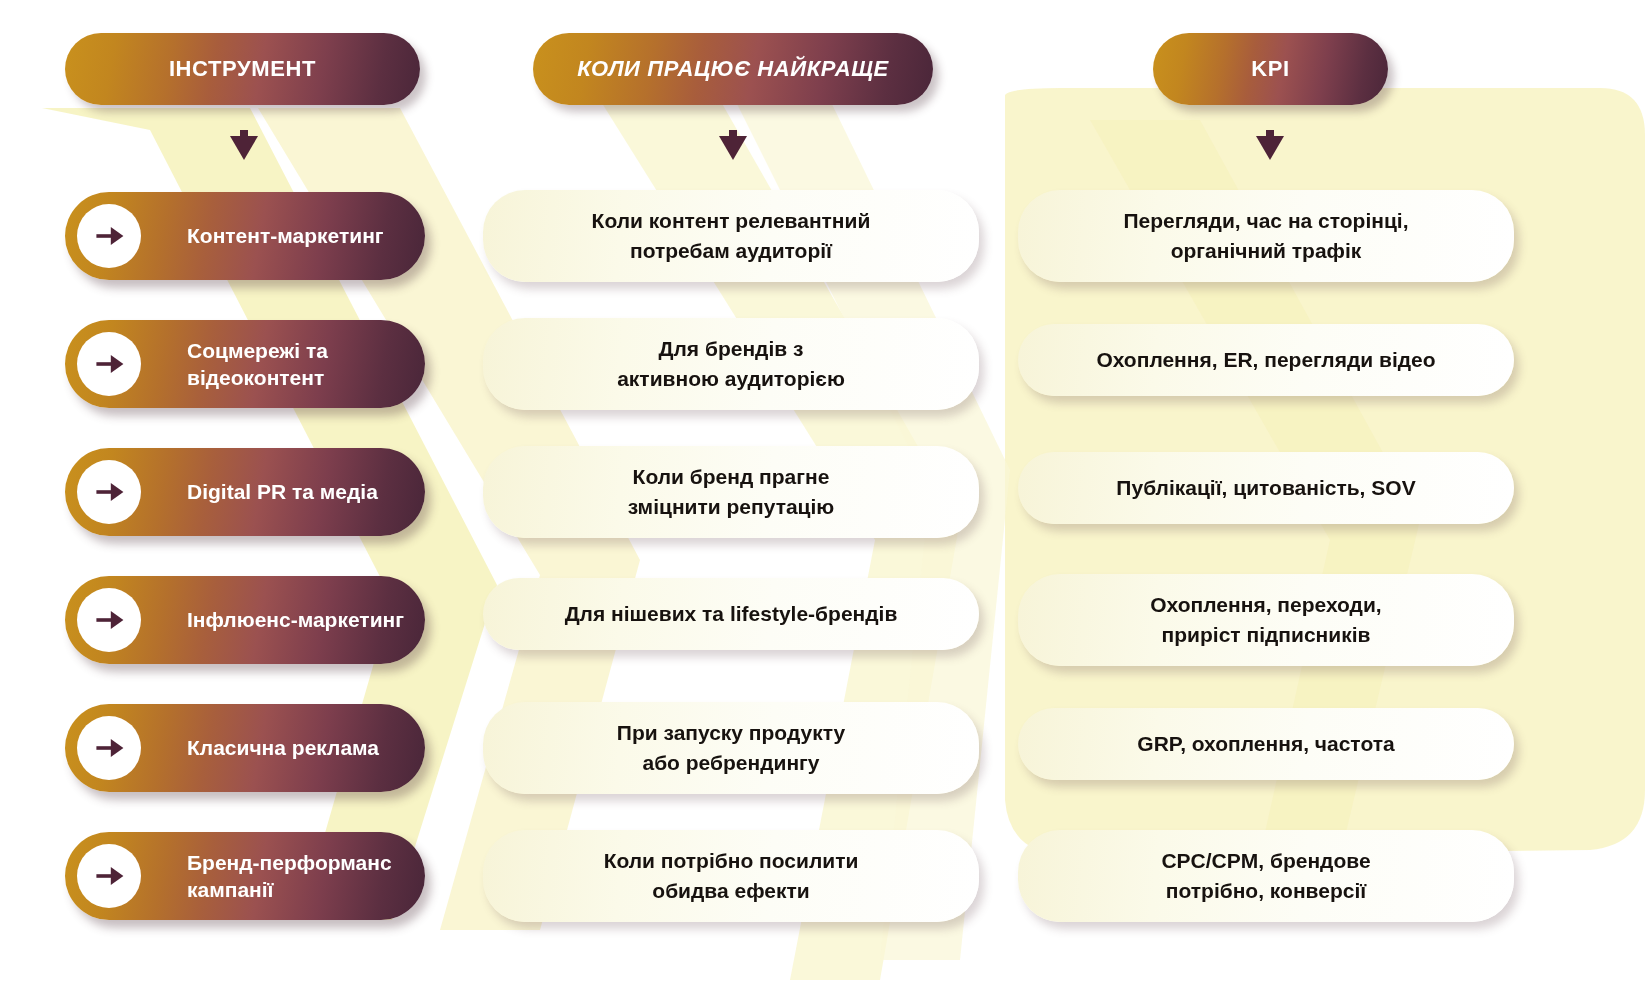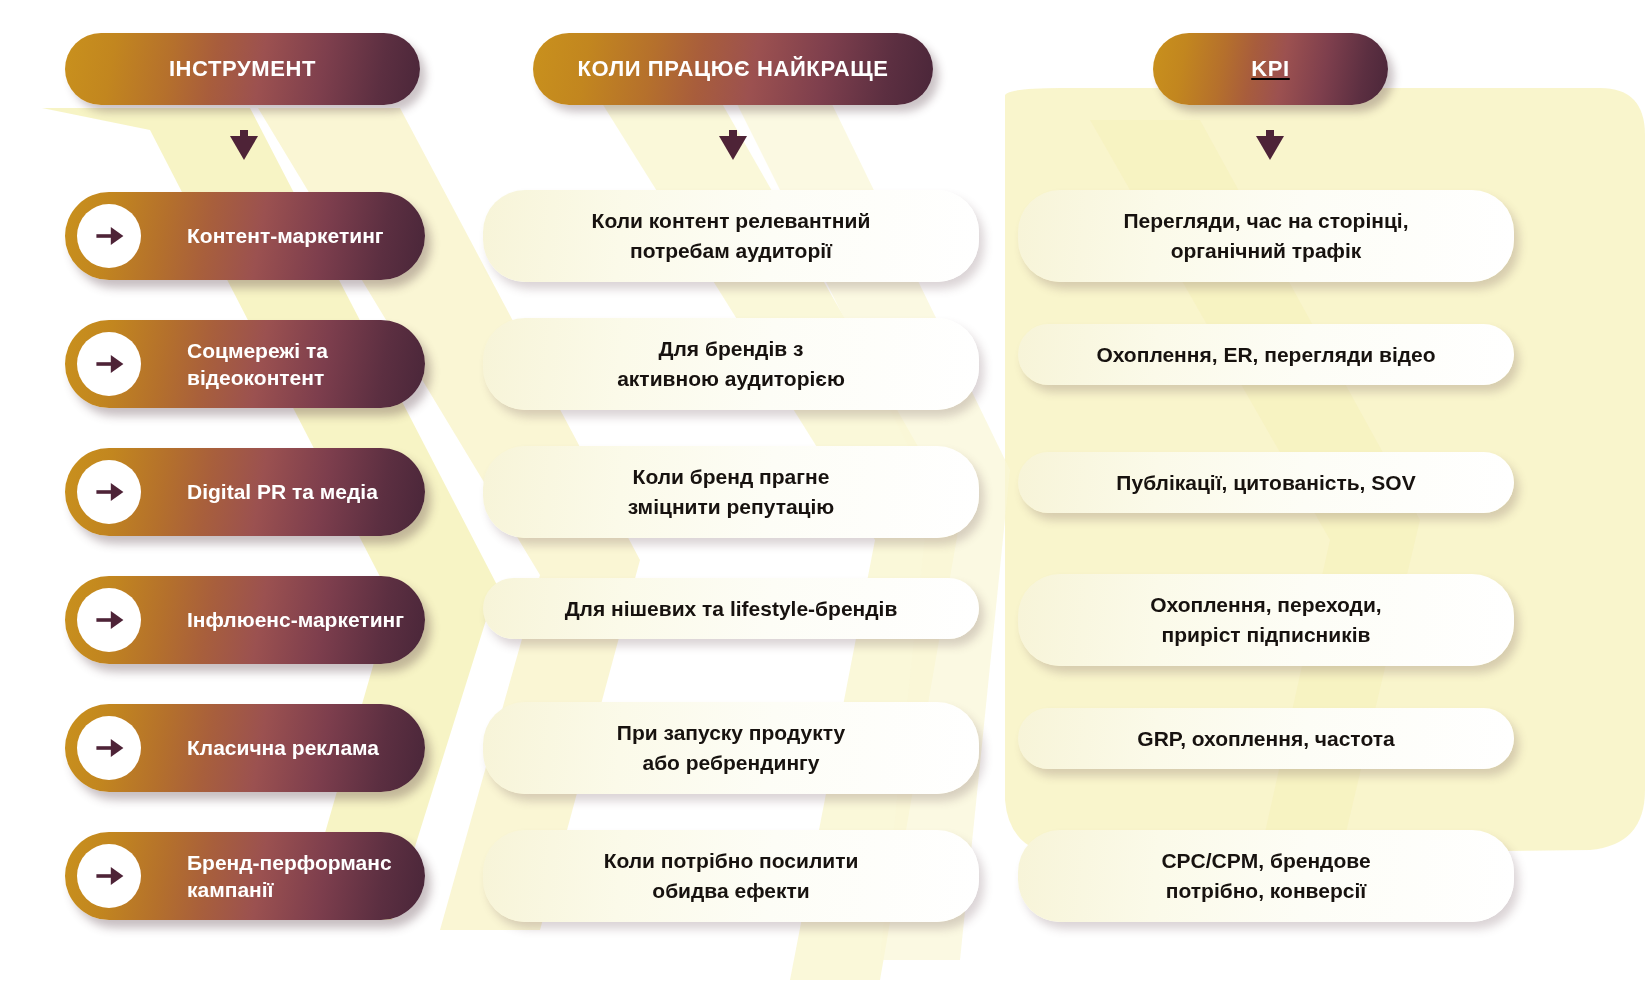--- a/index.html
+++ b/index.html
@@ -58,22 +58,22 @@
         #7e3f4d 72%,
         #5c2f41 88%,
         #4a2639 100%);
     box-shadow: 6px 7px 9px rgba(70,40,50,0.28);
     display: flex;
     align-items: center;
     justify-content: center;
     text-align: right;
   }
   #hdr-tool { left: 10px;  width: 355px; }
-  #hdr-when { left: 50px;  width: 400px; }
-  #hdr-kpi  { left: 135px; width: 235px; text-decoration: underline; }
+  #hdr-when { left: 50px;  width: 400px; font-style: italic; }
+  #hdr-kpi  { left: 135px; width: 235px; }
 
   .header-pill .hdr-label {
     color: #ffffff;
     font-size: 22px;
     font-weight: bold;
     letter-spacing: 0.6px;
     white-space: nowrap;
   }
 
   
@@ -148,21 +148,21 @@
   }
   .card .card-text {
     color: #17120f;
     font-size: 21px;
     font-weight: bold;
     line-height: 1.42;
     padding: 0 24px;
   }
 
   .card-h2 { height: 92px; }
-  .card-h1 { height: 61px; }
+  .card-h1 { height: 72px; }
 </style>
 </head>
 <body>
 
 <div id="stage">
 
   <svg id="bg-layer" viewBox="0 0 1652 1000" width="1652" height="1000">
     <defs>
       <linearGradient id="blobGrad" x1="0" y1="0" x2="1" y2="1">
         <stop offset="0%" stop-color="#faf7d2"></stop>

